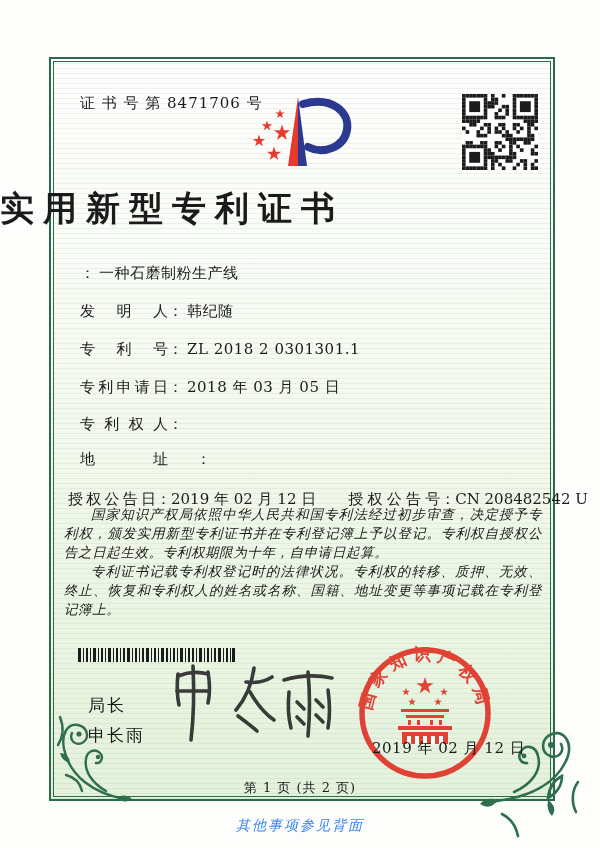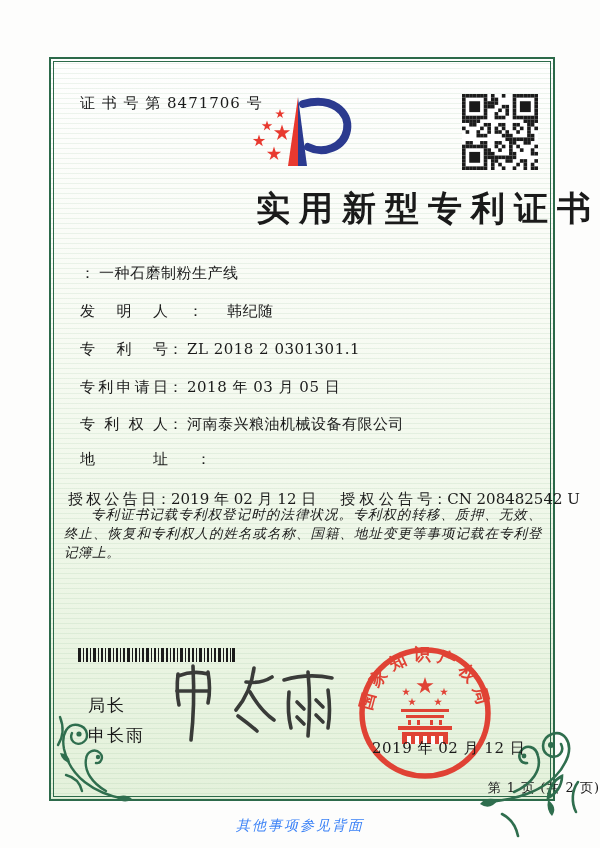--- a/index.html
+++ b/index.html
@@ -12,38 +12,38 @@
   .frame{
     position:absolute; left:49px; top:57px; width:502px; height:740px;
     border:2px solid #2c6a4a;
     background:
       repeating-linear-gradient(0deg, rgba(120,175,130,0.13) 0 1px, rgba(255,255,255,0) 1px 5px),
       linear-gradient(180deg,#fefefe 0%, #f8fbf4 35%, #edf6e6 70%, #e4f1db 100%);
   }
   .frame::before{content:""; position:absolute; inset:2px; border:1px solid #2c6a4a;}
   .abs{position:absolute;}
   .cert-no{left:80px; top:94px; font-size:15px; letter-spacing:1px;}
-  .title{left:0; top:186px; width:600px; text-align:right;
+  .title{left:0; top:186px; width:600px; text-align:left;
          font-size:34px; font-weight:700; letter-spacing:9px;}
   .row{left:80px; display:flex; align-items:flex-start; font-size:15px; line-height:21px;}
   .row .label{display:inline-block; width:88px; text-align:justify; text-align-last:justify; flex:none;}
   .row .colon{flex:none; margin-right:4px;}
   .row .value{letter-spacing:0.5px;}
   .row .value.wrap{width:372px;}
   .grantrow{left:68px; top:489px; display:flex; font-size:15px; line-height:21px;}
   .grantrow .pair{display:flex;}
   .grantrow .pair .label{display:inline-block; width:88px; text-align:justify; text-align-last:justify;}
-  .grantrow .pair.right{margin-left:24px;}
+  .grantrow .pair.right{margin-left:32px;}
   .grantrow .pair.right .label{width:92px;}
   .bodytext{left:64px; top:505px; width:478px; font-size:13.5px; line-height:19px;
             text-align:justify; letter-spacing:0.6px; font-style:italic;}
   .bodytext p{margin:0; text-indent:2em;}
   .director{left:88px; font-size:17px; letter-spacing:2px;}
   .seal-date{left:372px; top:739px; font-size:15px; font-weight:500; letter-spacing:0.5px; z-index:6;}
-  .page-foot{left:0; top:779px; width:600px; text-align:right; font-size:13px; letter-spacing:1px;}
+  .page-foot{left:0; top:779px; width:600px; text-align:center; font-size:13px; letter-spacing:1px;}
   .back-note{left:0; top:817px; width:600px; text-align:center; font-size:14px;
              letter-spacing:2px; font-style:italic; color:#3b82f6;}
   svg{display:block;}
 </style>
 </head>
 <body>
 
 <div id="page">
 
   <div class="frame"></div>
@@ -266,59 +266,59 @@
       <rect x="68.76190476190476" y="72.38095238095238" width="3.619047619047619" height="3.619047619047619" fill="#1b1b1b"></rect>
       <rect x="72.38095238095238" y="72.38095238095238" width="3.619047619047619" height="3.619047619047619" fill="#1b1b1b"></rect>
     </svg>
 
   <div class="abs title">实用新型专利证书</div>
 
   <div class="abs row" style="top:263px;">
       <span class="colon">：</span>
     <span class="value">一种石磨制粉生产线</span>
   </div>
-  <div class="abs row" style="top:301px;gap:20px;">
+  <div class="abs row" style="top:301px;">
     <span class="label">发明人</span>
       <span class="colon">：</span>
     <span class="value">韩纪随</span>
   </div>
   <div class="abs row" style="top:339px;">
     <span class="label">专利号</span>
       <span class="colon">：</span>
     <span class="value">ZL 2018 2 0301301.1</span>
   </div>
   <div class="abs row" style="top:377px;">
     <span class="label">专利申请日</span>
       <span class="colon">：</span>
     <span class="value">2018 年 03 月 05 日</span>
   </div>
   <div class="abs row" style="top:414px;">
     <span class="label">专利权人</span>
       <span class="colon">：</span>
-    <span class="value">河南泰兴粮油机械设备有限公司</span>
   </div>
   <div class="abs row" style="top:449px;gap:28px;">
     <span class="label">地址</span>
       <span class="colon">：</span>
   </div>
 
   <div class="abs grantrow">
     <span class="pair">
       <span class="label">授权公告日</span>
         <span class="colon">：</span>
       <span class="value">2019 年 02 月 12 日</span>
     </span>
     <span class="pair right">
       <span class="label">授权公告号</span>
         <span class="colon">：</span>
       <span class="value">CN 208482542 U</span>
     </span>
   </div>
 
   <div class="abs bodytext">
+    <p>国家知识产权局依照中华人民共和国专利法经过初步审查，决定授予专利权，颁发实用新型专利证书并在专利登记簿上予以登记。专利权自授权公告之日起生效。专利权期限为十年，自申请日起算。</p>
     <p>专利证书记载专利权登记时的法律状况。专利权的转移、质押、无效、终止、恢复和专利权人的姓名或名称、国籍、地址变更等事项记载在专利登记簿上。</p>
   </div>
 
   <svg class="abs" style="left:78px; top:648px;" width="157" height="14" viewBox="0 0 157 14">
     <path fill="#1b1b1b" d="M0 0h3v14H0z M5 0h1v14H5z M8 0h2v14H8z M12 0h1v14h-1z M15 0h3v14h-3z M20 0h1v14h-1z M23 0h2v14h-2z M27 0h1v14h-1z M30 0h3v14h-3z M35 0h1v14h-1z M38 0h2v14h-2z M42 0h1v14h-1z M45 0h2v14h-2z M49 0h3v14h-3z M54 0h1v14h-1z M57 0h2v14h-2z M61 0h1v14h-1z M64 0h2v14h-2z M68 0h3v14h-3z M73 0h1v14h-1z M76 0h2v14h-2z M80 0h1v14h-1z M83 0h3v14h-3z M88 0h2v14h-2z M92 0h1v14h-1z M95 0h2v14h-2z M99 0h1v14h-1z M102 0h3v14h-3z M107 0h1v14h-1z M110 0h2v14h-2z M114 0h2v14h-2z M118 0h1v14h-1z M121 0h3v14h-3z M126 0h1v14h-1z M129 0h2v14h-2z M133 0h1v14h-1z M136 0h2v14h-2z M140 0h3v14h-3z M145 0h1v14h-1z M148 0h2v14h-2z M152 0h1v14h-1z M154 0h3v14h-3z"></path>
   </svg>
 
   <div class="abs director" style="top:694px;">局长</div>
   <div class="abs director" style="top:724px;">申长雨</div>
 

